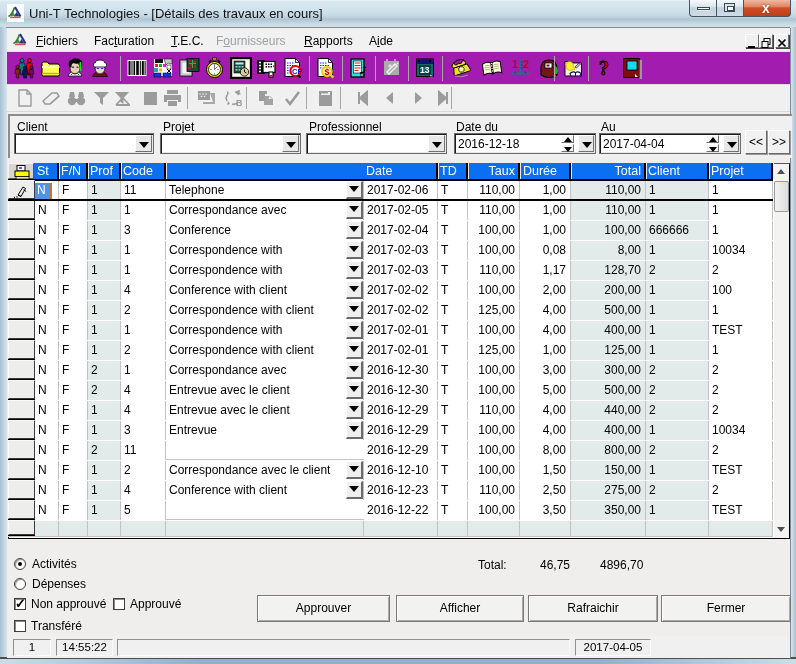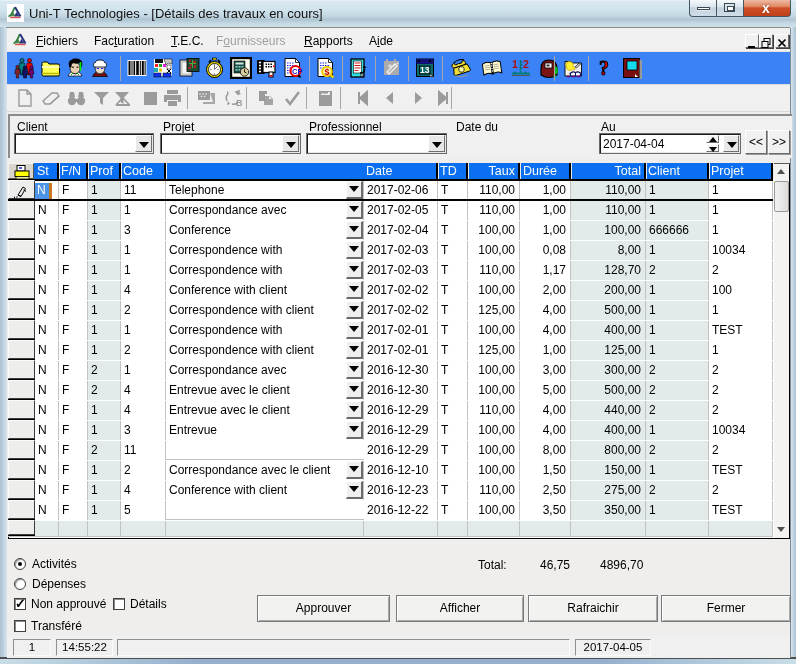--- a/index.html
+++ b/index.html
@@ -29,21 +29,21 @@
 #cb3 i{left:18px;top:0px;color:#fff;font-size:14px;font-weight:bold;text-shadow:0 0 2px #7A2A10;font-family:"Liberation Sans",sans-serif}
 
 #menubar{position:absolute;left:7px;top:28px;width:783px;height:24px;background:#F1F1F1;border-bottom:1px solid #E2E2E2}
 #mico{position:absolute;left:5px;top:3px;width:16px;height:16px}
 .mi{position:absolute;top:6px;font-size:12px;color:#000}
 .mi u{text-decoration:underline}
 .mi.dis{color:#9C9FA1}
 
 .mdib{position:absolute;top:6px;width:14px;height:14px;background:#F0F0F0;border:1px solid;border-color:#FFF #6A6A6A #6A6A6A #FFF;box-shadow:1px 1px 0 #404040}
 
-#tb1{position:absolute;left:7px;top:52px;width:783px;height:33px;background:#3b82f6;border-bottom:1px solid #DCDCDC}
+#tb1{position:absolute;left:7px;top:52px;width:783px;height:33px;background:#a21caf;border-bottom:1px solid #DCDCDC}
 #tb2{position:absolute;left:7px;top:85px;width:783px;height:27px;background:#F0F0F0;border-bottom:1px solid #D8D8D8}
 .sep1{position:absolute;top:4px;width:1px;height:25px;background:#A8A8A8;margin-left:-3px}
 .sep2{position:absolute;top:2px;width:1px;height:22px;background:#A8A8A8;margin-left:-3px}
 .tico{position:absolute;top:5px;width:24px;height:24px;margin-left:-3px}
 .tico2{position:absolute;top:3px;width:22px;height:20px;margin-left:-3px}
 
 #fpanel{position:absolute;left:8px;top:114px;width:784px;height:44px;background:#F0F0F0;border-top:2px solid #8C8C8C;border-left:2px solid #8C8C8C}
 .flab{position:absolute;top:4px;font-size:12px;color:#000}
 .combo{position:absolute;top:17px;height:21px;background:#fff;border:1px solid #6A6A6A;box-shadow:inset 1px 1px 0 #1A1A1A, inset -1px -1px 0 #E8E8E8}
 .cbtn{position:absolute;right:1px;top:1px;width:17px;height:17px;background:#E8E8E8;border:1px solid;border-color:#FFF #707070 #707070 #FFF}
@@ -464,20 +464,28 @@
  <div class="flab" style="left:446px">Date du</div>
  <div class="flab" style="left:591px">Au</div>
  <div class="combo" style="left:4px;width:140px">
       <div class="cbtn"></div>
     </div>
  <div class="combo" style="left:150px;width:141px">
       <div class="cbtn"></div>
     </div>
  <div class="combo" style="left:296px;width:141px">
       <div class="cbtn"></div>
+    </div>
+ <div class="combo" style="left:444px;width:142px">
+      <div class="dval">2016-12-18</div>
+      <div class="spin" style="left:106px">
+        <div class="spup"></div>
+        <div class="spdn"></div>
+      </div>
+      <div class="cbtn" style="right:1px;width:16px"></div>
     </div>
  <div class="combo" style="left:589px;width:142px">
       <div class="dval">2017-04-04</div>
       <div class="spin" style="left:106px">
         <div class="spup"></div>
         <div class="spdn"></div>
       </div>
       <div class="cbtn" style="right:1px;width:16px"></div>
     </div>
 </div>
@@ -797,21 +805,21 @@
 <div class="radio on" style="left:14px;top:558px"></div>
 <div class="ftxt" style="left:32px;top:557px">Activités</div>
 <div class="radio" style="left:14px;top:578px"></div>
 <div class="ftxt" style="left:32px;top:577px">Dépenses</div>
 <div class="ftxt" style="left:478px;top:558px">Total:</div>
 <div class="ftxt" style="left:540px;top:558px">46,75</div>
 <div class="ftxt" style="left:600px;top:558px">4896,70</div>
 <div class="chk on" style="left:14px;top:598px"></div>
 <div class="ftxt" style="left:31px;top:597px">Non approuvé</div>
 <div class="chk" style="left:113px;top:598px"></div>
-<div class="ftxt" style="left:130px;top:597px">Détails</div>
+<div class="ftxt" style="left:130px;top:597px">Approuvé</div>
 <div class="chk" style="left:14px;top:620px"></div>
 <div class="ftxt" style="left:31px;top:619px">Transféré</div>
 <div class="btn" style="left:257px;width:133px">Approuver</div>
 <div class="btn" style="left:396px;width:128px">Afficher</div>
 <div class="btn" style="left:528px;width:130px">Rafraichir</div>
 <div class="btn" style="left:661px;width:130px">Fermer</div>
 <div id="sbar">
  <div class="sp" style="left:6px;width:38px;text-align:center">1</div>
  <div class="sp" style="left:49px;width:57px;text-align:center">14:55:22</div>
  <div class="sp" style="left:110px;width:453px"></div>

